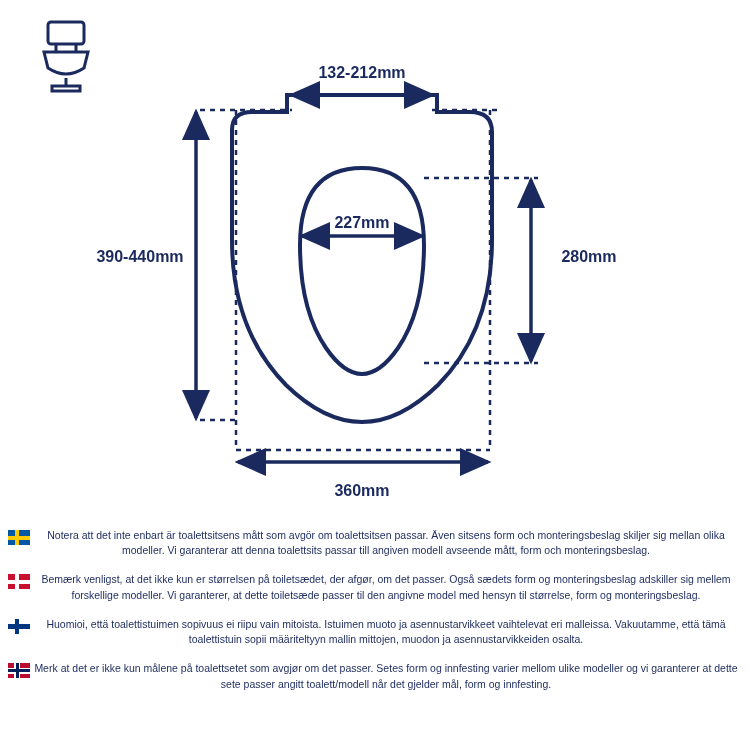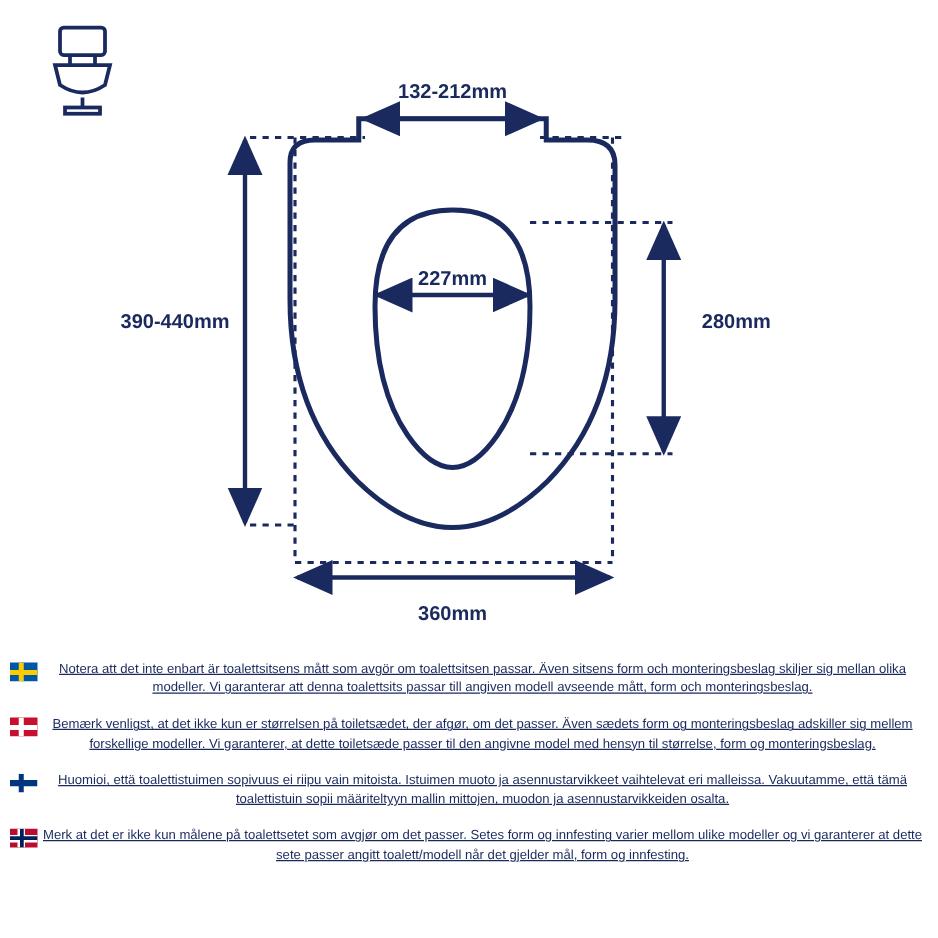--- a/index.html
+++ b/index.html
@@ -26,21 +26,20 @@
     width: 750px;
     height: 520px;
   }
   .notes {
     position: absolute;
     left: 0;
     top: 528px;
     width: 750px;
     padding: 0 8px;
     box-sizing: border-box;
-    text-decoration: underline;
   }
   .note-row {
     display: flex;
     align-items: flex-start;
     margin-bottom: 14px;
   }
   .note-flag {
     flex: 0 0 auto;
     width: 22px;
     height: 15px;
@@ -225,21 +224,21 @@
 
   <div class="notes">
 
     <div class="note-row">
       <div class="note-flag flag-se"></div>
       <div class="note-text">Notera att det inte enbart är toalettsitsens mått som avgör om toalettsitsen passar. Även sitsens form och monteringsbeslag skiljer sig mellan olika modeller. Vi garanterar att denna toalettsits passar till angiven modell avseende mått, form och monteringsbeslag.</div>
     </div>
 
     <div class="note-row">
       <div class="note-flag flag-dk"></div>
-      <div class="note-text">Bemærk venligst, at det ikke kun er størrelsen på toiletsædet, der afgør, om det passer. Även sædets form og monteringsbeslag adskiller sig mellem forskellige modeller. Vi garanterer, at dette toiletsæde passer til den angivne model med hensyn til størrelse, form og monteringsbeslag.</div>
+      <div class="note-text">Bemærk venligst, at det ikke kun er størrelsen på toiletsædet, der afgør, om det passer. Også sædets form og monteringsbeslag adskiller sig mellem forskellige modeller. Vi garanterer, at dette toiletsæde passer til den angivne model med hensyn til størrelse, form og monteringsbeslag.</div>
     </div>
 
     <div class="note-row">
       <div class="note-flag flag-fi"></div>
       <div class="note-text">Huomioi, että toalettistuimen sopivuus ei riipu vain mitoista. Istuimen muoto ja asennustarvikkeet vaihtelevat eri malleissa. Vakuutamme, että tämä toalettistuin sopii määriteltyyn mallin mittojen, muodon ja asennustarvikkeiden osalta.</div>
     </div>
 
     <div class="note-row">
       <div class="note-flag flag-no">
           <span class="cross-v"></span>

